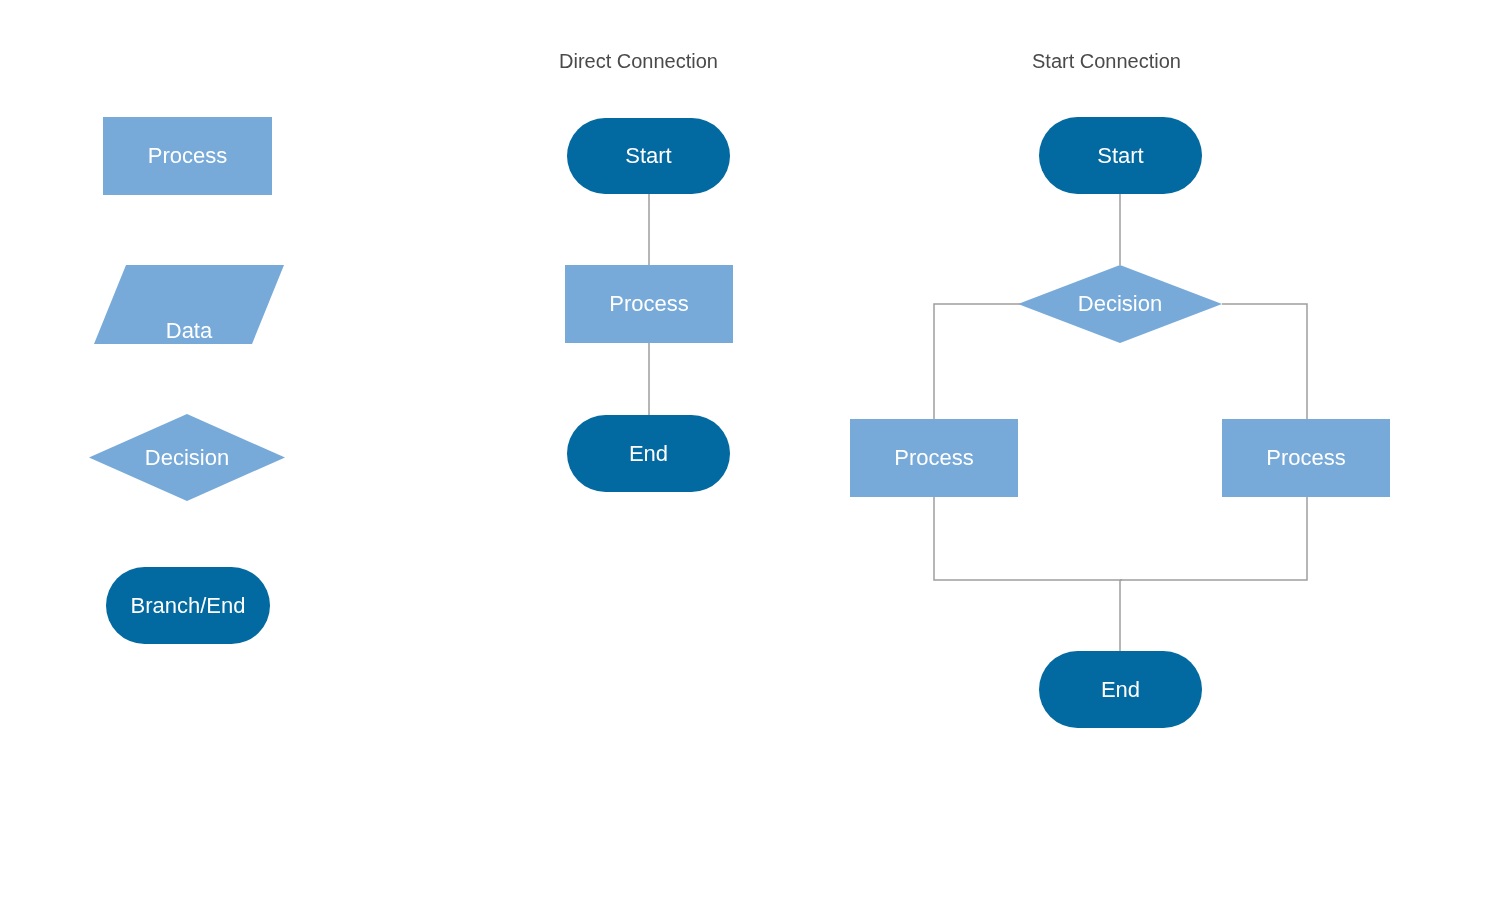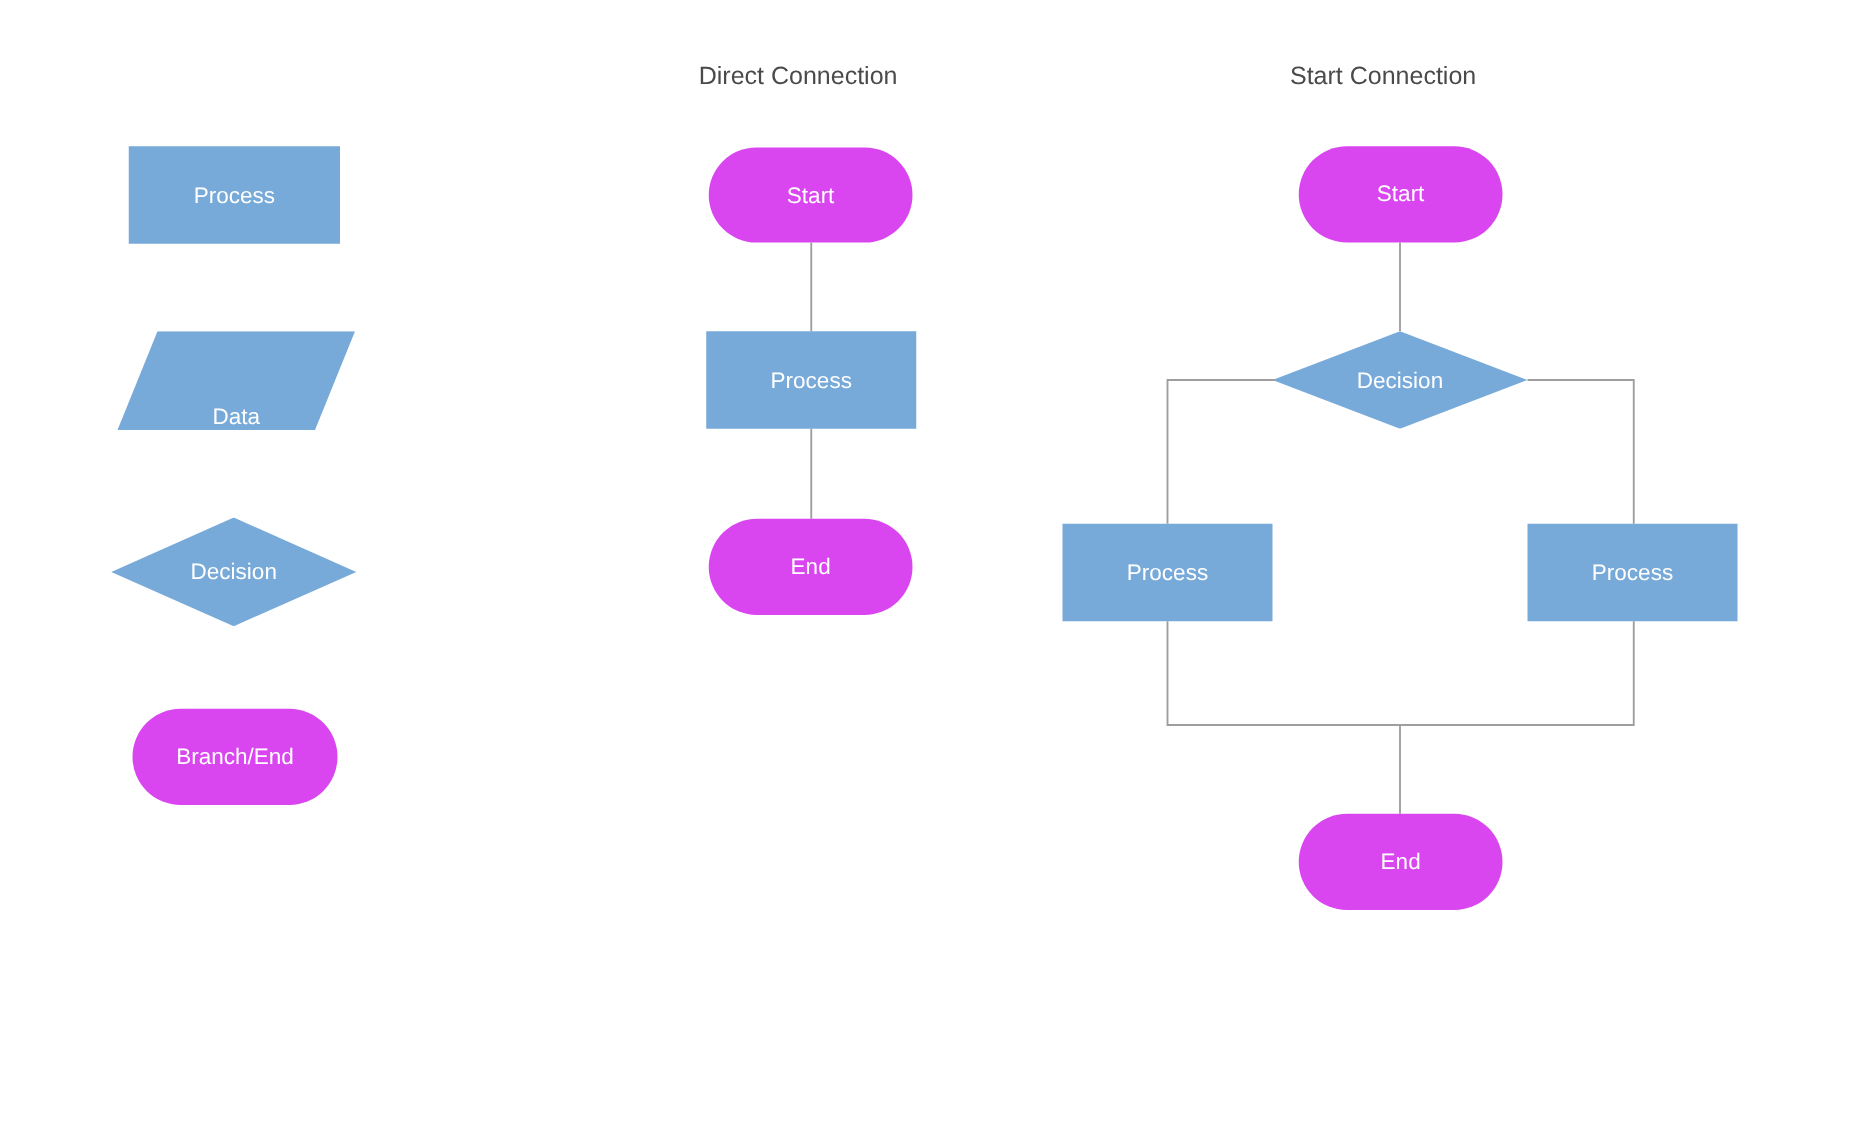--- a/index.html
+++ b/index.html
@@ -21,29 +21,29 @@
       display: flex;
       align-items: center;
       justify-content: center;
       color: #ffffff;
       font-size: 18px;
     }
     .shape-fill { fill: #77aad9; }
     .shape-text {
       position: absolute;
       color: #ffffff;
-      font-size: 18px;
+      font-size: 22px;
       text-align: center;
       width: 100%;
     }
     .rect {
       background: #77aad9;
     }
     .terminator {
-      background: #d946ef;
+      background: #0369a1;
       border-radius: 999px;
     }
     svg.conn {
       position: absolute;
       overflow: visible;
     }
     .conn-line {
       stroke: #9e9e9e;
       stroke-width: 1.5;
       fill: none;

